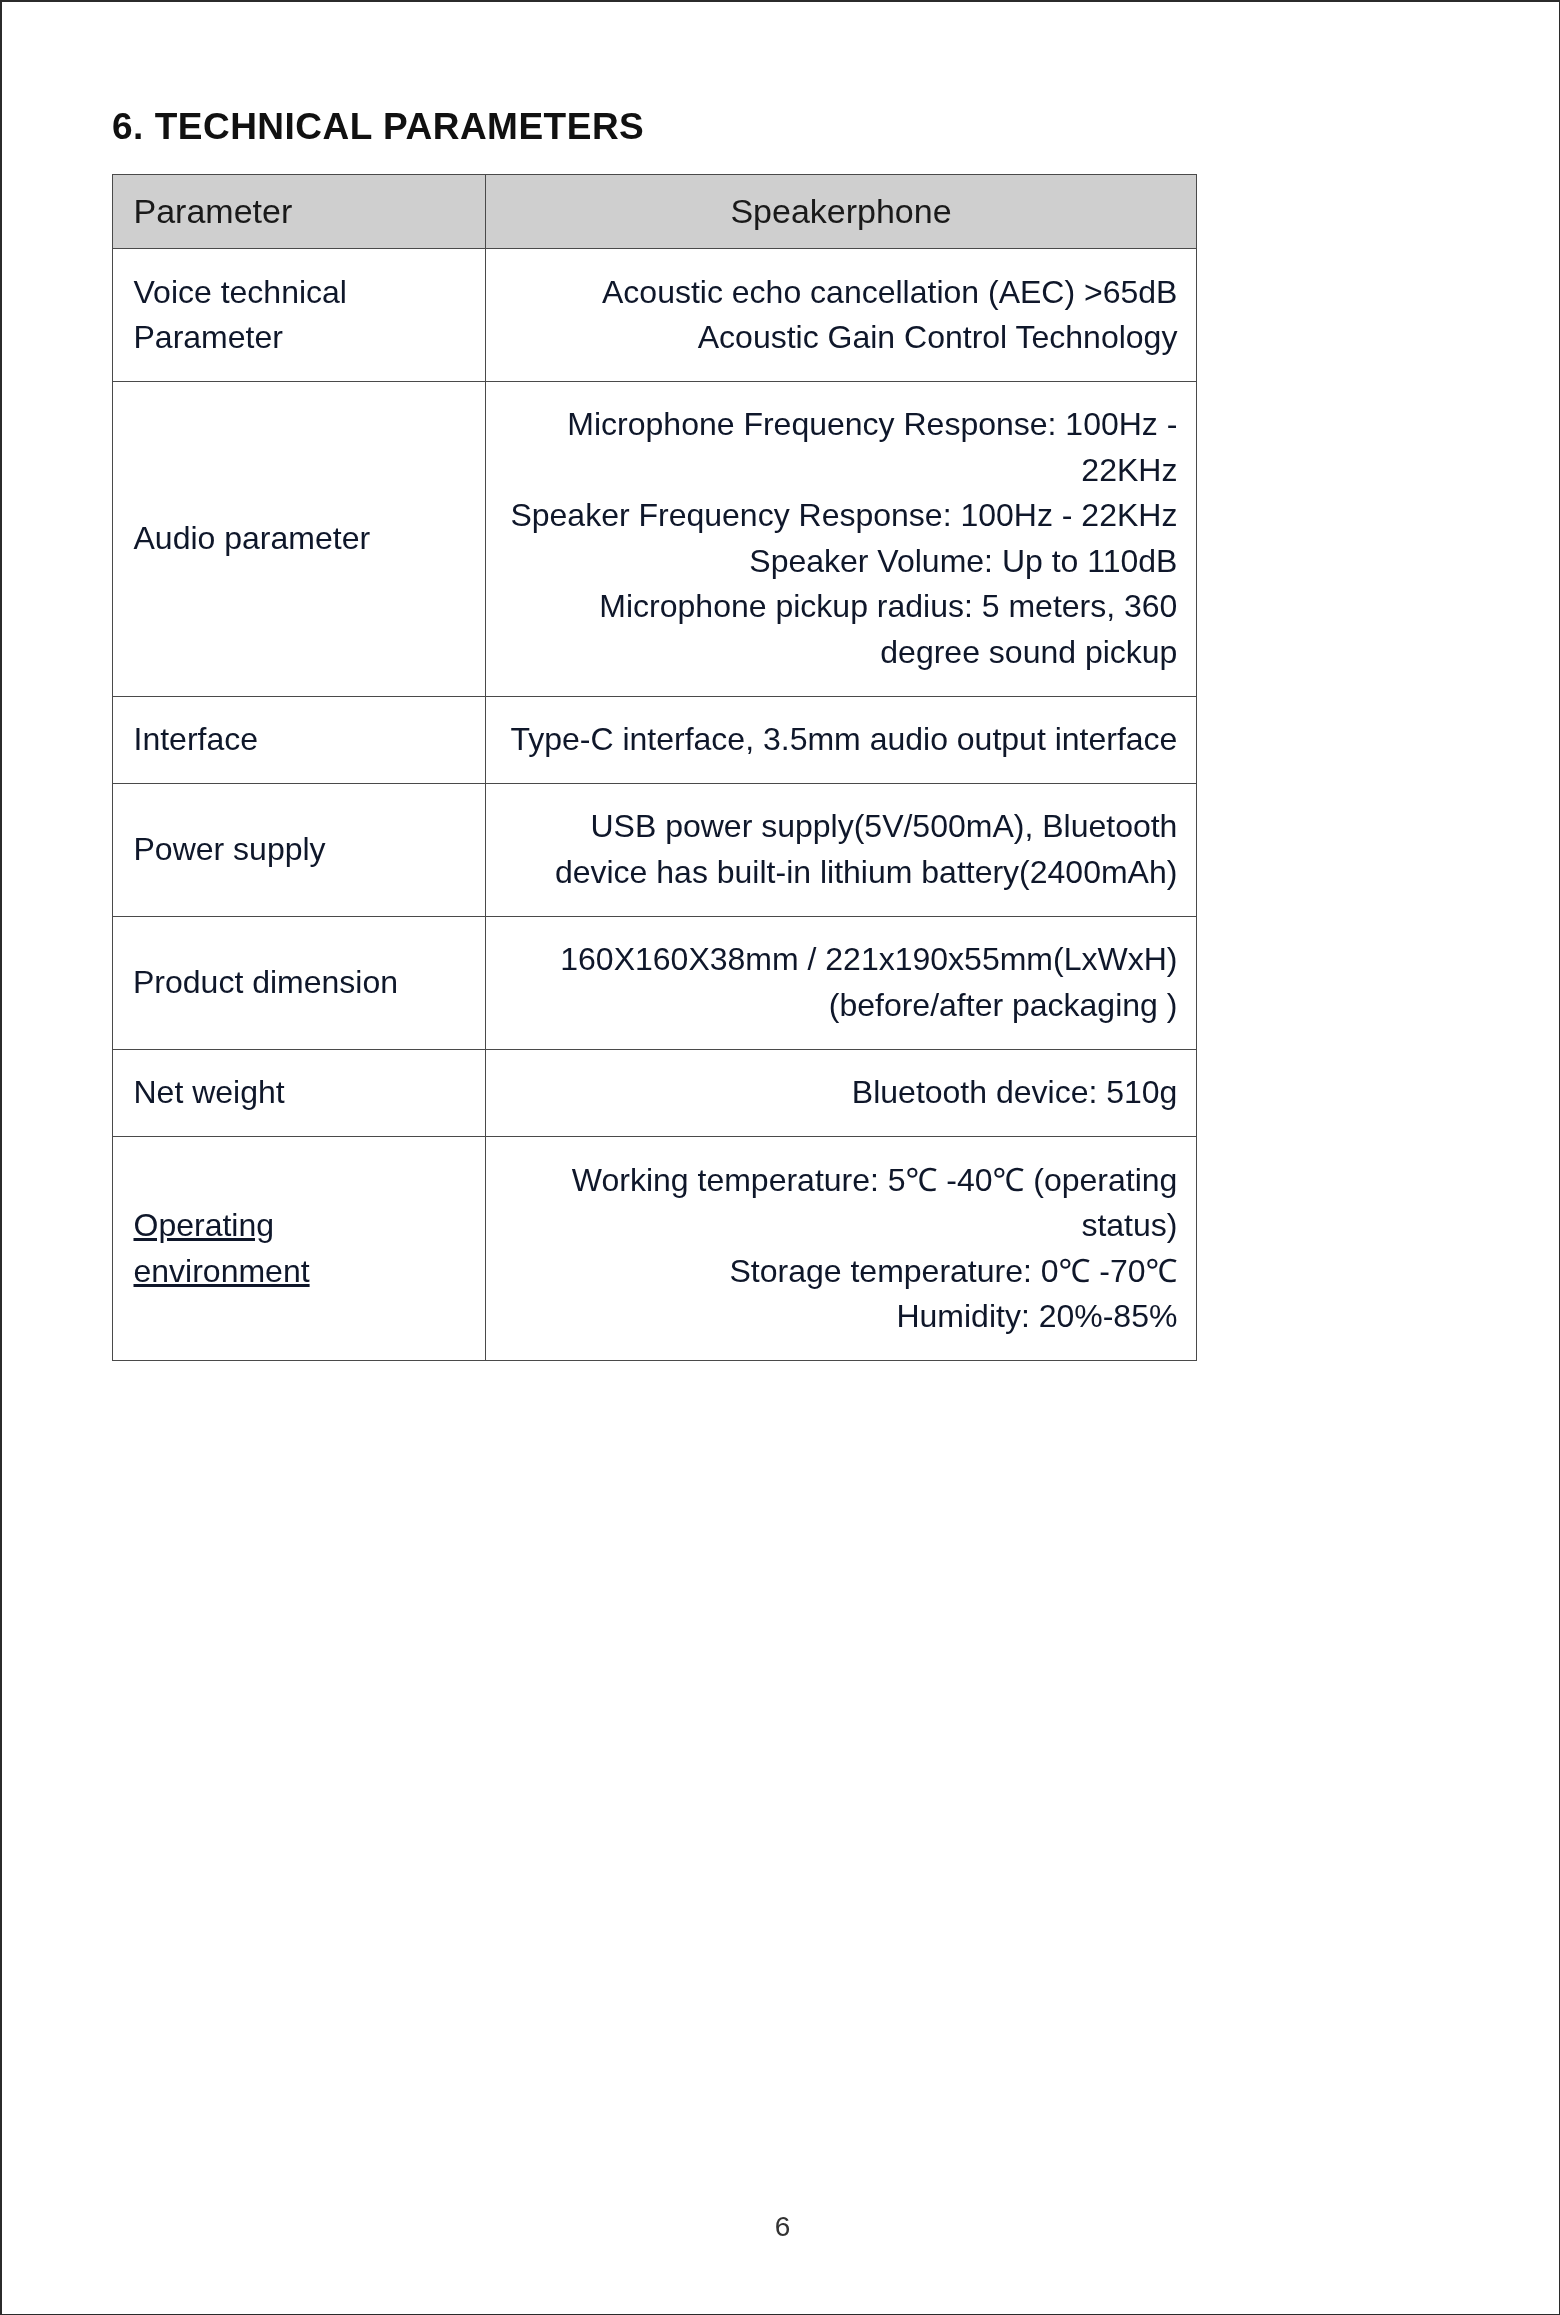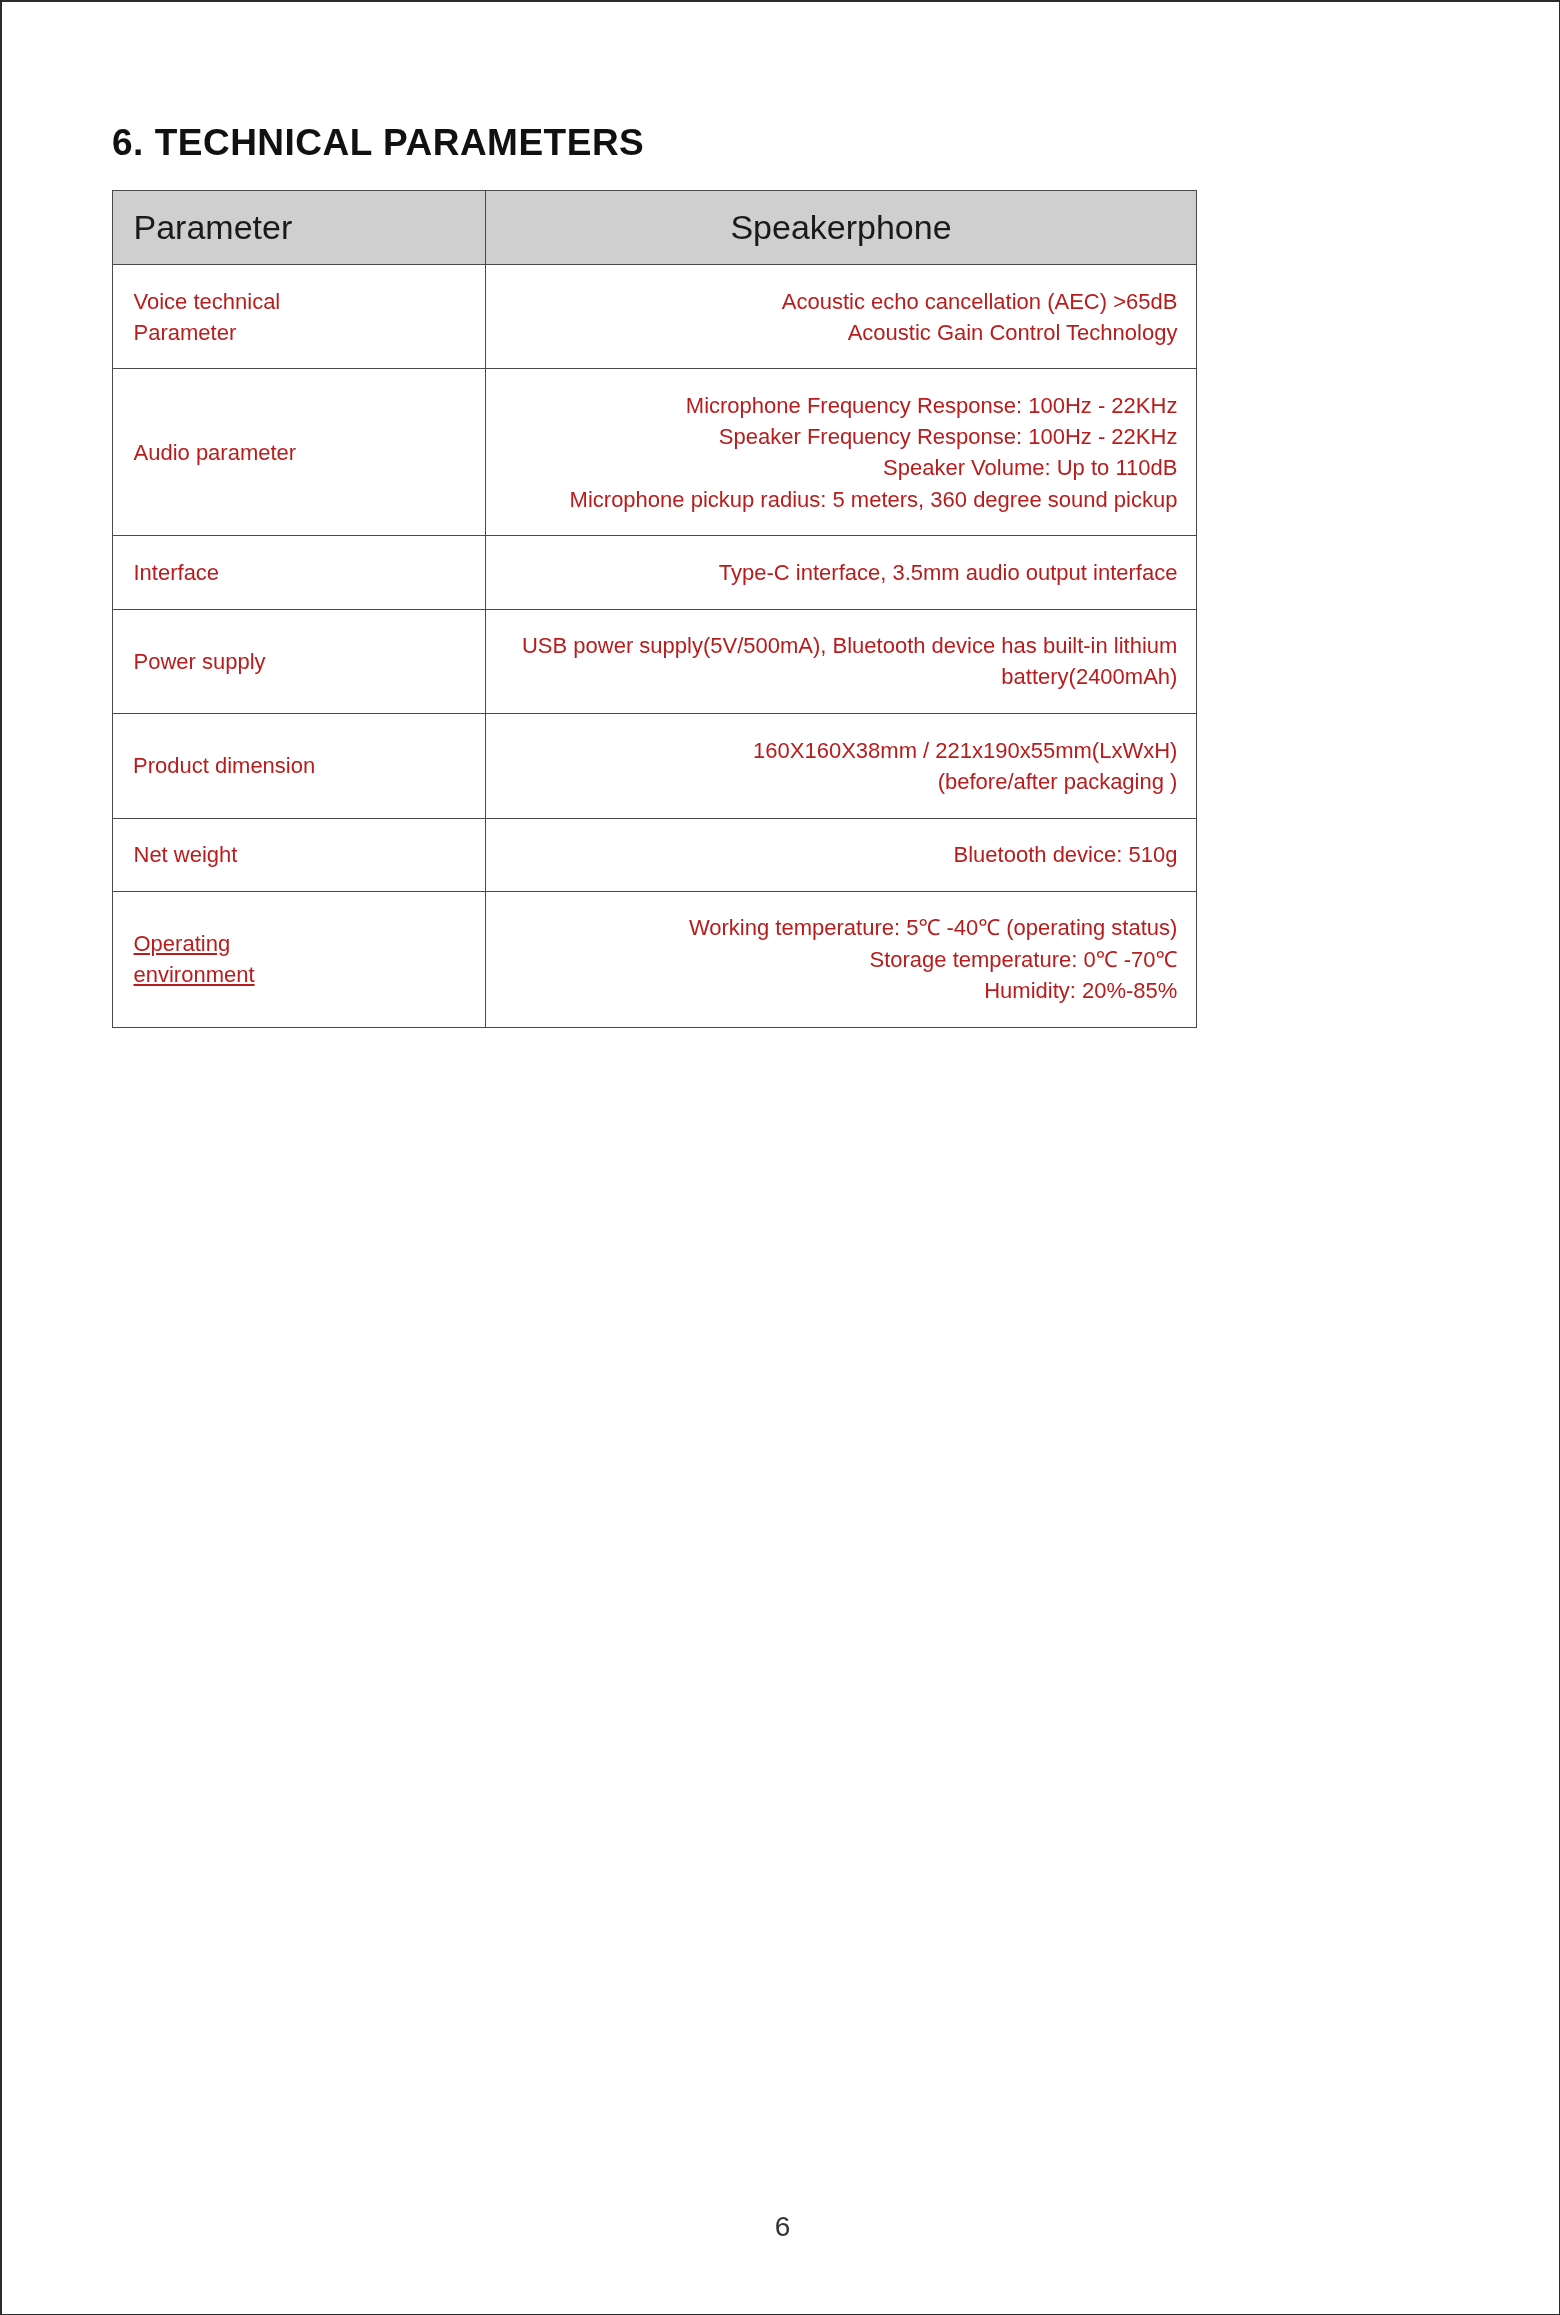--- a/index.html
+++ b/index.html
@@ -21,21 +21,21 @@
     width: 1561px;
     height: 2316px;
     box-sizing: border-box;
     border: 2.8px solid #2b2b2b;
     background: #ffffff;
     overflow: hidden;
   }
   .content {
     position: absolute;
     left: 110px;
-    top: 120px;
+    top: 104px;
     width: 1352px;
   }
   .section-title {
     font-size: 37px;
     font-weight: bold;
     letter-spacing: 0.5px;
     color: #111111;
     margin: 0 0 26px 0;
   }
   table.spec {
@@ -59,24 +59,24 @@
     padding: 17px 18.6px;
   }
   thead th.head-param {
     text-align: left;
     padding-left: 20.5px;
   }
   thead th.head-value {
     text-align: center;
   }
   tbody td {
-    font-size: 22px;
+    font-size: 32px;
     line-height: 1.42;
     padding: 20.5px 18.6px;
-    color: #b91c1c;
+    color: #0f172a;
   }
   tbody td.param-cell {
     padding-left: 20.5px;
   }
   tbody td.value-cell {
     padding-left: 24px;
   }
   .line {
     display: block;
     white-space: pre-wrap;

